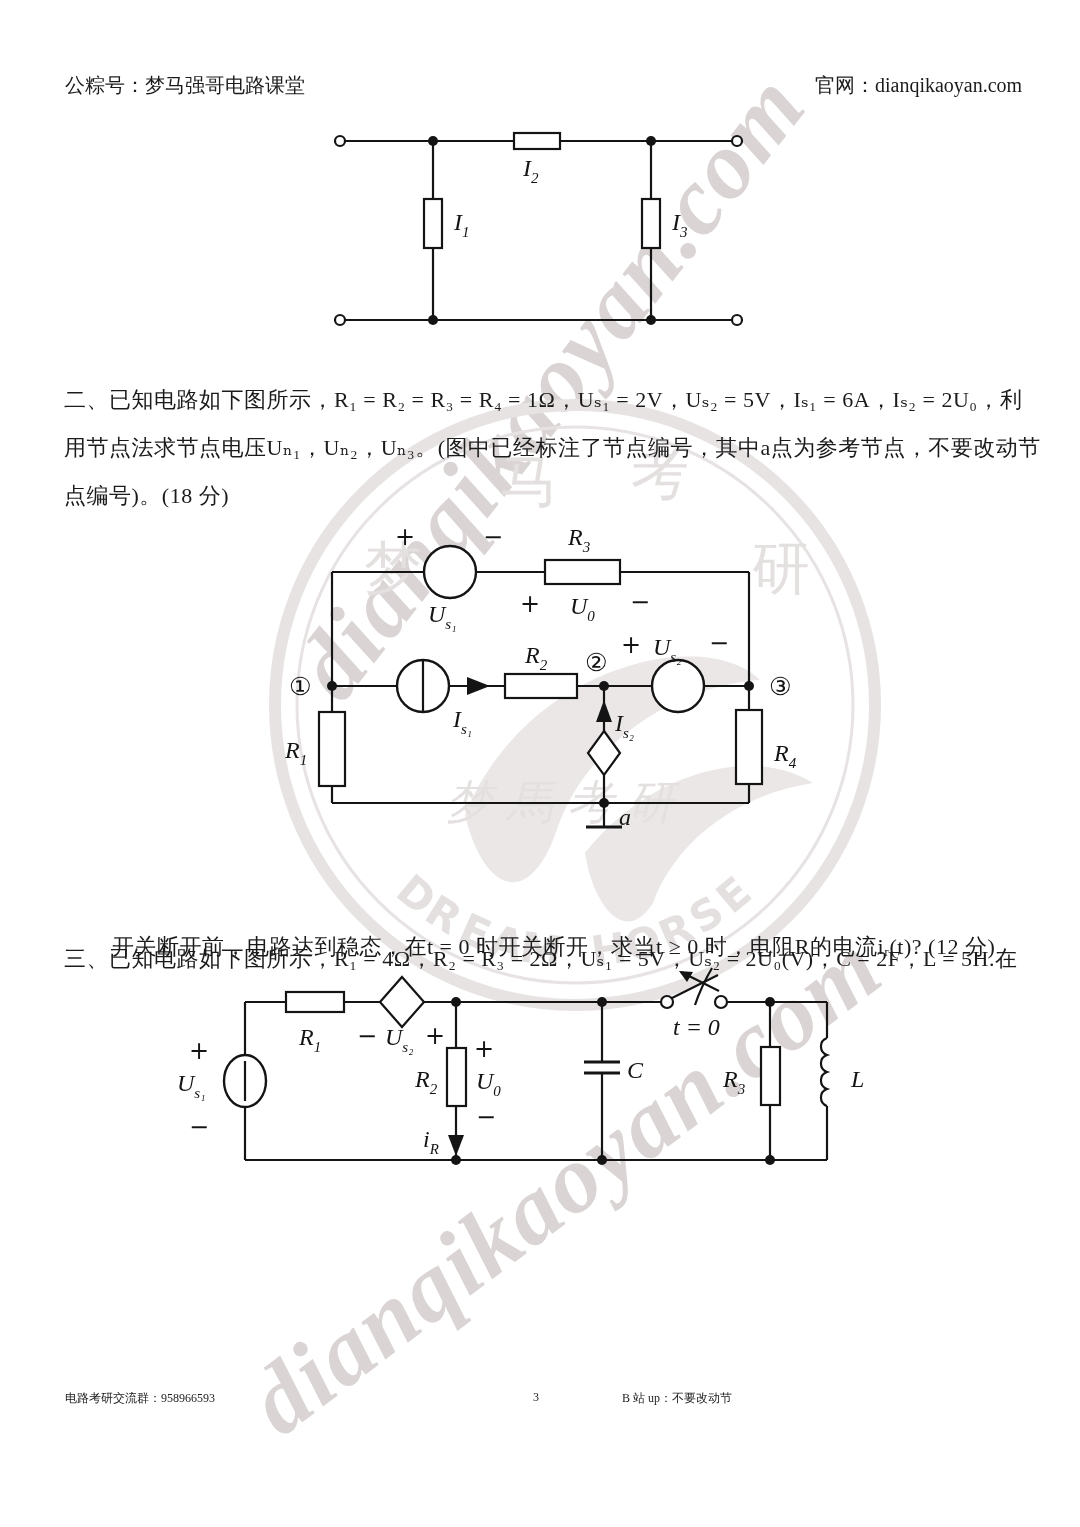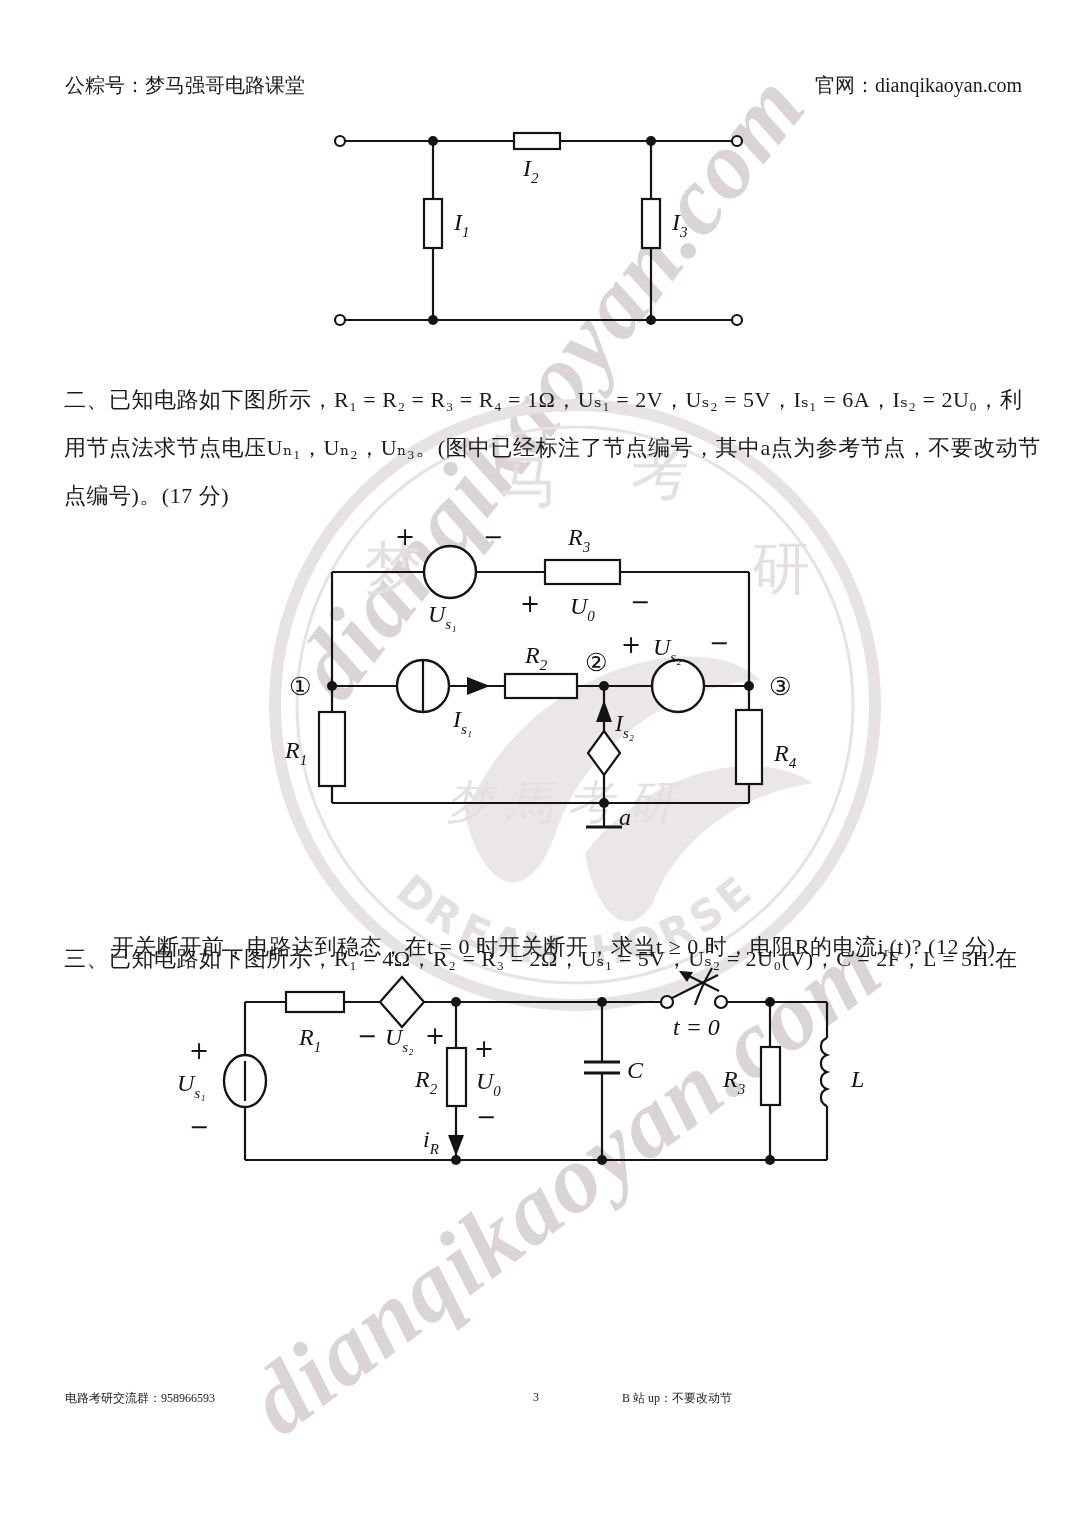--- a/index.html
+++ b/index.html
@@ -104,21 +104,21 @@
         <circle class="dot" cx="103" cy="200" r="5"></circle>
           <circle class="dot" cx="321" cy="200" r="5"></circle>
       </g>
       <text class="clabel" x="124" y="110"><tspan>I</tspan><tspan class="sub" dy="7">1</tspan></text>
       <text class="clabel" x="193" y="56"><tspan>I</tspan><tspan class="sub" dy="7">2</tspan></text>
       <text class="clabel" x="342" y="110"><tspan>I</tspan><tspan class="sub" dy="7">3</tspan></text>
     </svg>
 
     <div class="pline" style="top:385px;">二、已知电路如下图所示，R₁ = R₂ = R₃ = R₄ = 1Ω，Uₛ₁ = 2V，Uₛ₂ = 5V，Iₛ₁ = 6A，Iₛ₂ = 2U₀，利</div>
     <div class="pline" style="top:433px;">用节点法求节点电压Uₙ₁，Uₙ₂，Uₙ₃。(图中已经标注了节点编号，其中a点为参考节点，不要改动节</div>
-    <div class="pline" style="top:481px;">点编号)。(17 分)</div>
+    <div class="pline" style="top:481px;">点编号)。(18 分)</div>
 
     <svg class="fig" style="left:285px;top:515px;" width="540" height="335" viewBox="0 0 540 335">
       <g>
         <line class="wire" x1="47" y1="57" x2="464" y2="57"></line>
         <line class="wire" x1="47" y1="171" x2="464" y2="171"></line>
         <line class="wire" x1="47" y1="288" x2="464" y2="288"></line>
         <line class="wire" x1="47" y1="57" x2="47" y2="288"></line>
         <line class="wire" x1="464" y1="57" x2="464" y2="288"></line>
         <line class="wire" x1="319" y1="171" x2="319" y2="288"></line>
       </g>

